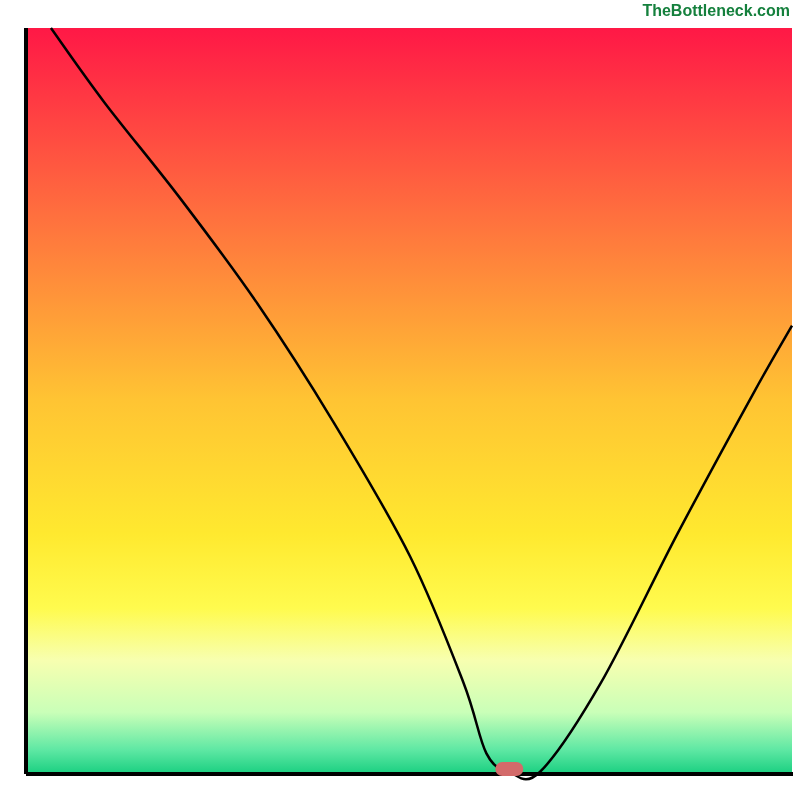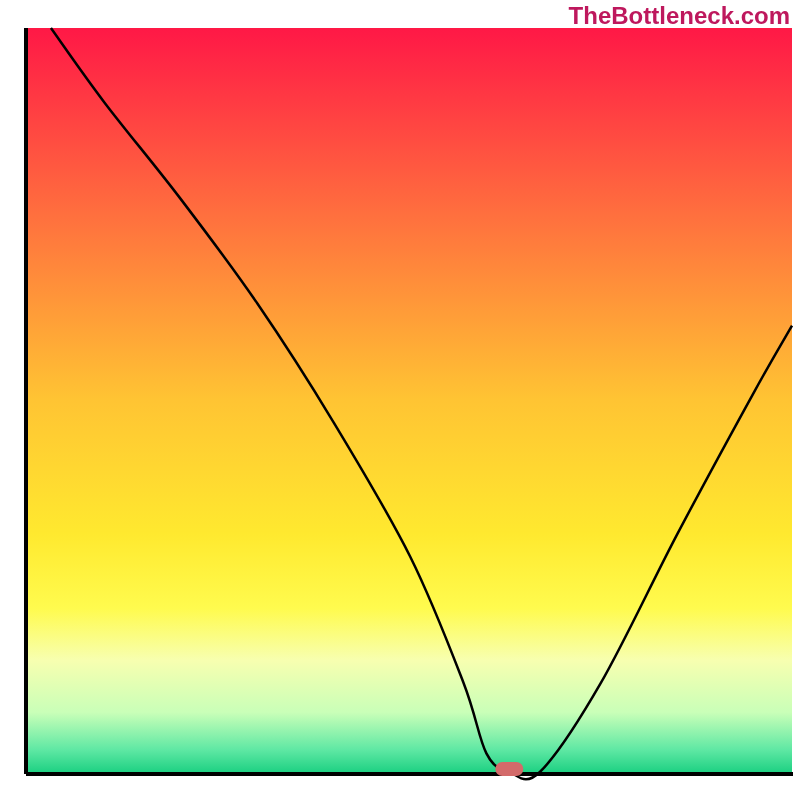--- a/index.html
+++ b/index.html
@@ -12,23 +12,23 @@
   }
   .container {
     position: relative;
     width: 800px;
     height: 800px;
   }
   .watermark {
     position: absolute;
     top: 2px;
     right: 10px;
-    font-size: 24px;
+    font-size: 16px;
     font-weight: bold;
-    color: #be185d;
+    color: #15803d;
     font-family: Arial, sans-serif;
     z-index: 10;
   }
   svg.chart {
     position: absolute;
     left: 0;
     top: 0;
   }
 </style>
 </head>

